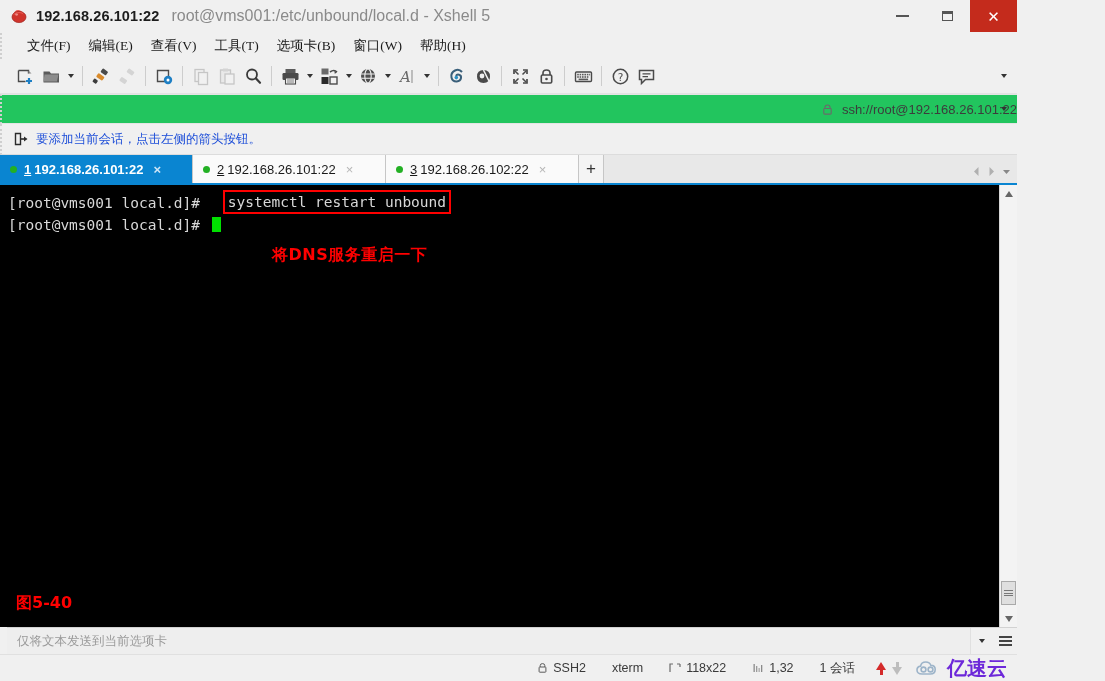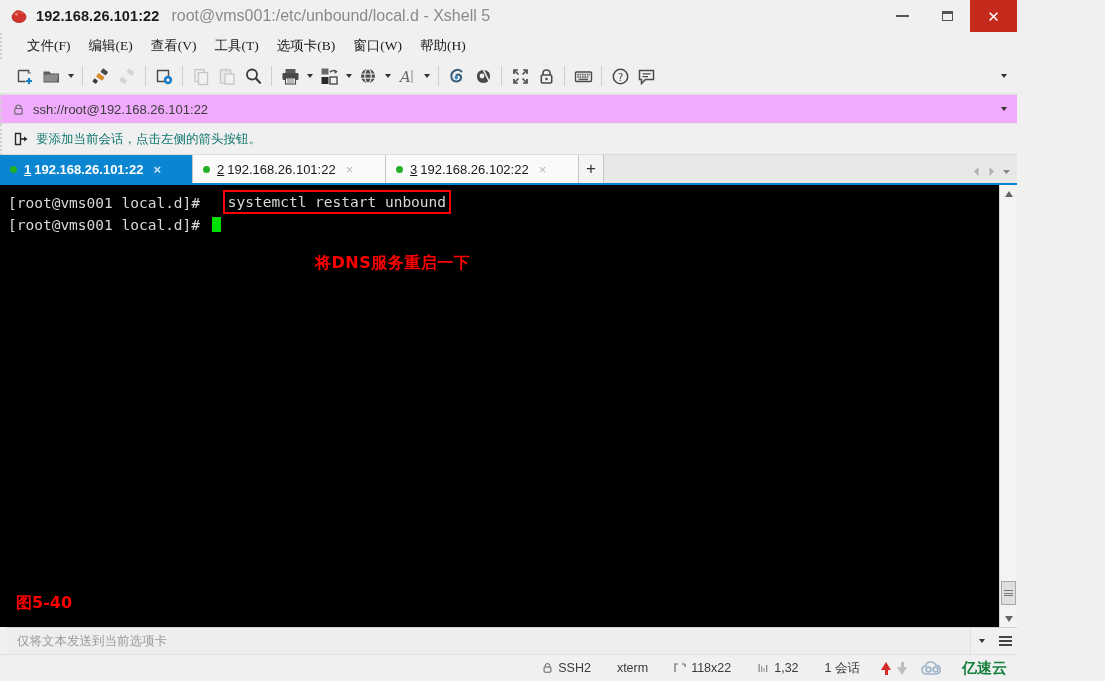--- a/index.html
+++ b/index.html
@@ -100,44 +100,44 @@
   }
   .tb-overflow {
     position: absolute; right: 6px; top: 0; height: 34px;
     display: flex; align-items: center; padding: 0 4px;
   }
 
   
   .addressbar {
     height: 28px; min-height: 28px;
     display: flex; align-items: center;
-    background: #f0abfc;
+    background: #22c55e;
     border-top: 1px solid #e4e4e4;
     border-bottom: 1px solid #e4e4e4;
     border-left: 2px dotted #cfcfcf;
-    padding-left: 10px; position: relative;
+    padding-left: 10px; position: relative; justify-content: flex-end;
   }
   .addr-lock { margin-right: 8px; display:flex; align-items:center; }
   .addr-text { font-size: 13px; color: #3c3c3c; }
   .addr-caret {
     position: absolute; right: 10px; top: 0; height: 28px;
     display:flex; align-items:center;
   }
 
   
   .noticebar {
     height: 30px; min-height: 30px;
     display: flex; align-items: center;
     background: #f0f0f0;
     padding-left: 12px;
     border-left: 2px dotted #cfcfcf;
     border-bottom: 1px solid #dcdcdc;
   }
   .notice-icon { margin-right: 8px; display:flex; align-items:center; }
-  .notice-text { font-size: 12.5px; color: #0f766e; }
+  .notice-text { font-size: 12.5px; color: #1d4ed8; }
 
   
   .tabbar {
     height: 28px; min-height: 28px;
     display: flex; align-items: flex-end;
     background: #e8e8e8;
     position: relative;
     border-bottom: 2px solid #0a85d1;
   }
   .tab {
@@ -204,23 +204,22 @@
     display: inline-block;
     width: 9px; height: 15px;
     background: #00e000;
     vertical-align: -2px;
     margin-left: 3px;
   }
   .annot {
     color: #ff0000; font-weight: bold;
     font-family: "DejaVu Sans", sans-serif;
     font-size: 16px;
-    position: absolute; left: 272px; top: 68px;
+    position: absolute; left: 272px; top: 60px;
     letter-spacing: 0.5px;
-    margin-left: 43px;
   }
   .figlabel {
     color: #ff0000; font-weight: bold;
     font-family: "DejaVu Sans", sans-serif;
     font-size: 16px;
     position: absolute; left: 16px; bottom: 14px;
   }
 
   
   .term-scroll {
@@ -301,23 +300,23 @@
     width:0;height:0;border-left:5px solid transparent;border-right:5px solid transparent;
     border-bottom:8px solid #d42a2a; display:block;
   }
   .arrow-up-stem { width:3px;height:5px;background:#d42a2a;margin:0 auto;display:block; }
   .arrow-dn {
     width:0;height:0;border-left:5px solid transparent;border-right:5px solid transparent;
     border-top:8px solid #bdbdbd; display:block;
   }
   .arrow-dn-stem { width:3px;height:5px;background:#bdbdbd;margin:0 auto;display:block; }
   .watermark {
-    display: flex; align-items: center; gap: 15px;
+    display: flex; align-items: center; gap: 5px;
     padding: 0 10px 0 6px;
-    color: #15803d; font-size: 15px; font-weight: bold;
+    color: #6d28d9; font-size: 20px; font-weight: bold;
     font-family: "DejaVu Sans", sans-serif;
   }
   .icon { display: block; }
 </style>
 </head>
 <body>
 
 <div id="app">
 
   <div class="titlebar">

